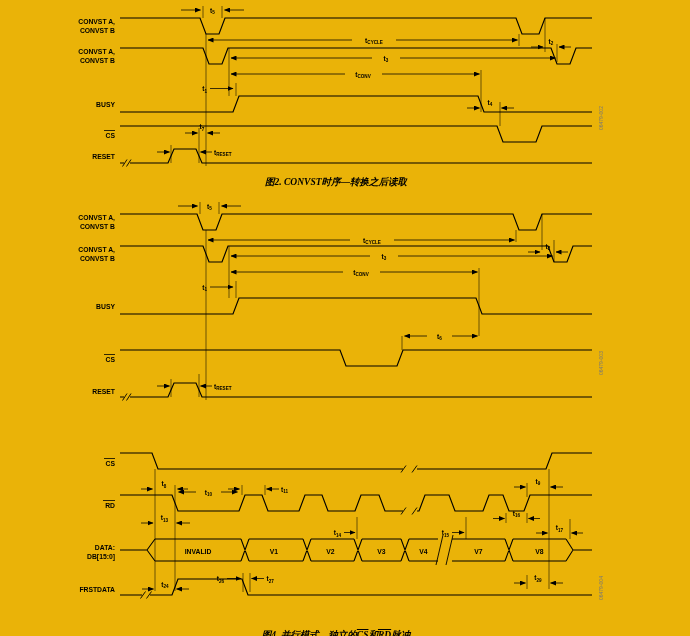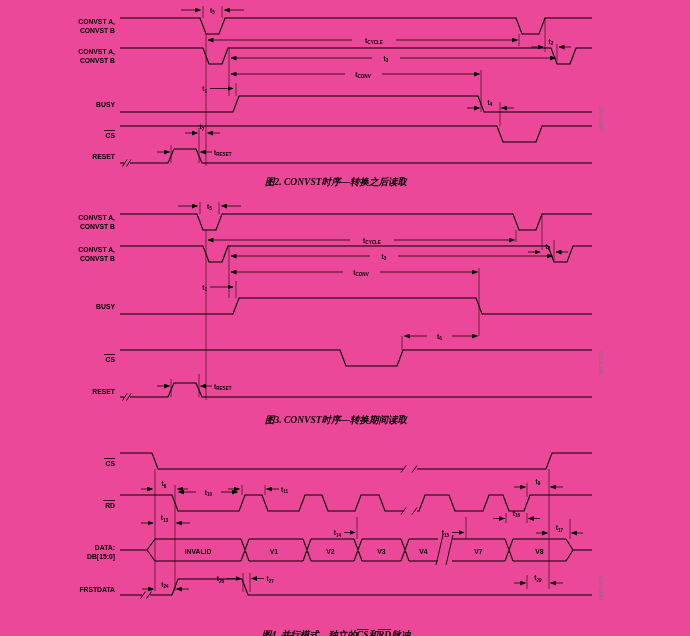--- a/index.html
+++ b/index.html
@@ -1,16 +1,16 @@
 <!DOCTYPE html>
 <html><head>
 <meta charset="utf-8">
 <style>
   html,body{margin:0;padding:0;background:#fff;}
-  #page{position:relative;width:690px;height:636px;background:#ec4899;overflow:hidden;
+  #page{position:relative;width:690px;height:636px;background:#eab308;overflow:hidden;
         font-family:"Liberation Sans",sans-serif;}
   svg.fig{position:absolute;left:0;}
   .wave{fill:none;stroke:#000;stroke-width:1.15;stroke-linejoin:miter;stroke-linecap:butt;}
   .busline{fill:none;stroke:#000;stroke-width:1.05;}
   .thin line{stroke:#000;stroke-width:0.55;}
   .dim line{stroke:#000;stroke-width:0.75;}
   .brk line{stroke:#000;stroke-width:0.9;}
   .sig{font:bold 6.8px "Liberation Sans",sans-serif;fill:#000;}
   .tl{font:bold 6.6px "Liberation Sans",sans-serif;fill:#000;}
   .sub{font-size:4.6px;}
@@ -169,21 +169,20 @@
   <text class="tl" x="372" y="242.8" text-anchor="middle"><tspan>t</tspan><tspan class="sub" dy="1.6">CYCLE</tspan></text>
   <text class="tl" x="548" y="248.8" text-anchor="middle"><tspan>t</tspan><tspan class="sub" dy="1.6">2</tspan></text>
   <text class="tl" x="384" y="258.8" text-anchor="middle"><tspan>t</tspan><tspan class="sub" dy="1.6">3</tspan></text>
   <text class="tl" x="361" y="274.8" text-anchor="middle"><tspan>t</tspan><tspan class="sub" dy="1.6">CONV</tspan></text>
   <text class="tl" x="207" y="289.5" text-anchor="end"><tspan>t</tspan><tspan class="sub" dy="1.6">1</tspan></text>
   <text class="tl" x="439.5" y="338.8" text-anchor="middle"><tspan>t</tspan><tspan class="sub" dy="1.6">6</tspan></text>
   <text class="tl" x="214" y="388.8" text-anchor="start"><tspan>t</tspan><tspan class="sub" dy="1.6">RESET</tspan></text>
 
   <text class="code" transform="translate(603,375) rotate(-90)">06479-003</text>
 </svg>
-<div class="caption" style="top:414px">图3. CONVST时序—转换期间读取</div>
 
 <svg class="fig" style="top:440px" width="690" height="196" viewBox="0 440 690 196">
   <defs>
     <marker id="ar4" viewBox="0 0 6 5" markerWidth="6" markerHeight="5" refX="5.5" refY="2.5" orient="auto" markerUnits="userSpaceOnUse">
           <path d="M0,0L6,2.5L0,5Z"></path>
         </marker>
   </defs>
 
   <text class="sig" x="115" y="465.5" text-anchor="end">CS</text>
   <g class="ovline">

